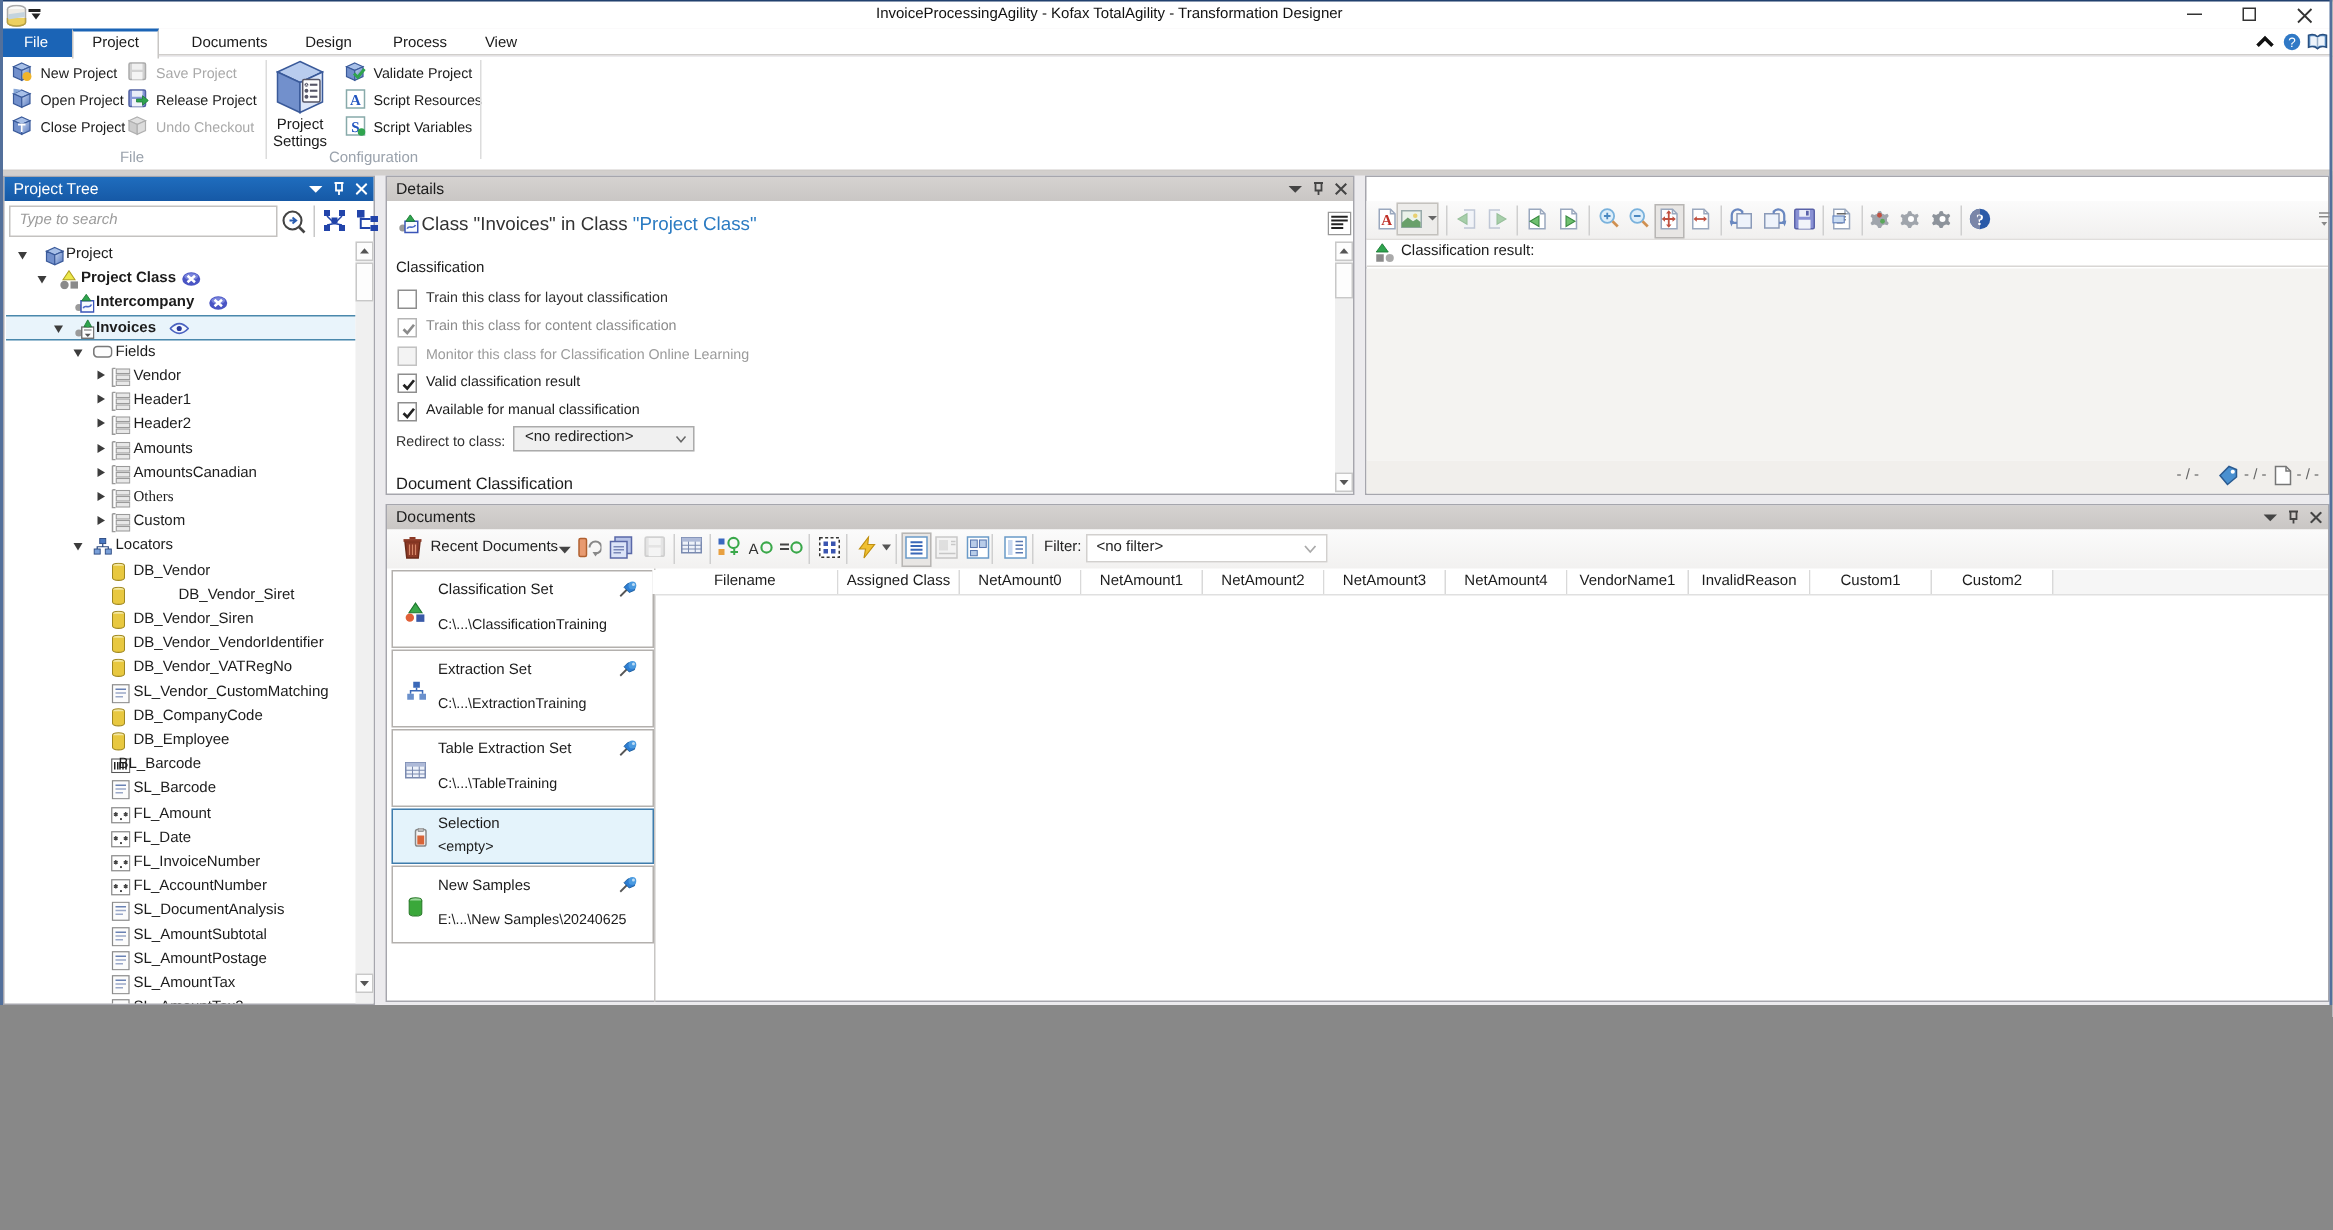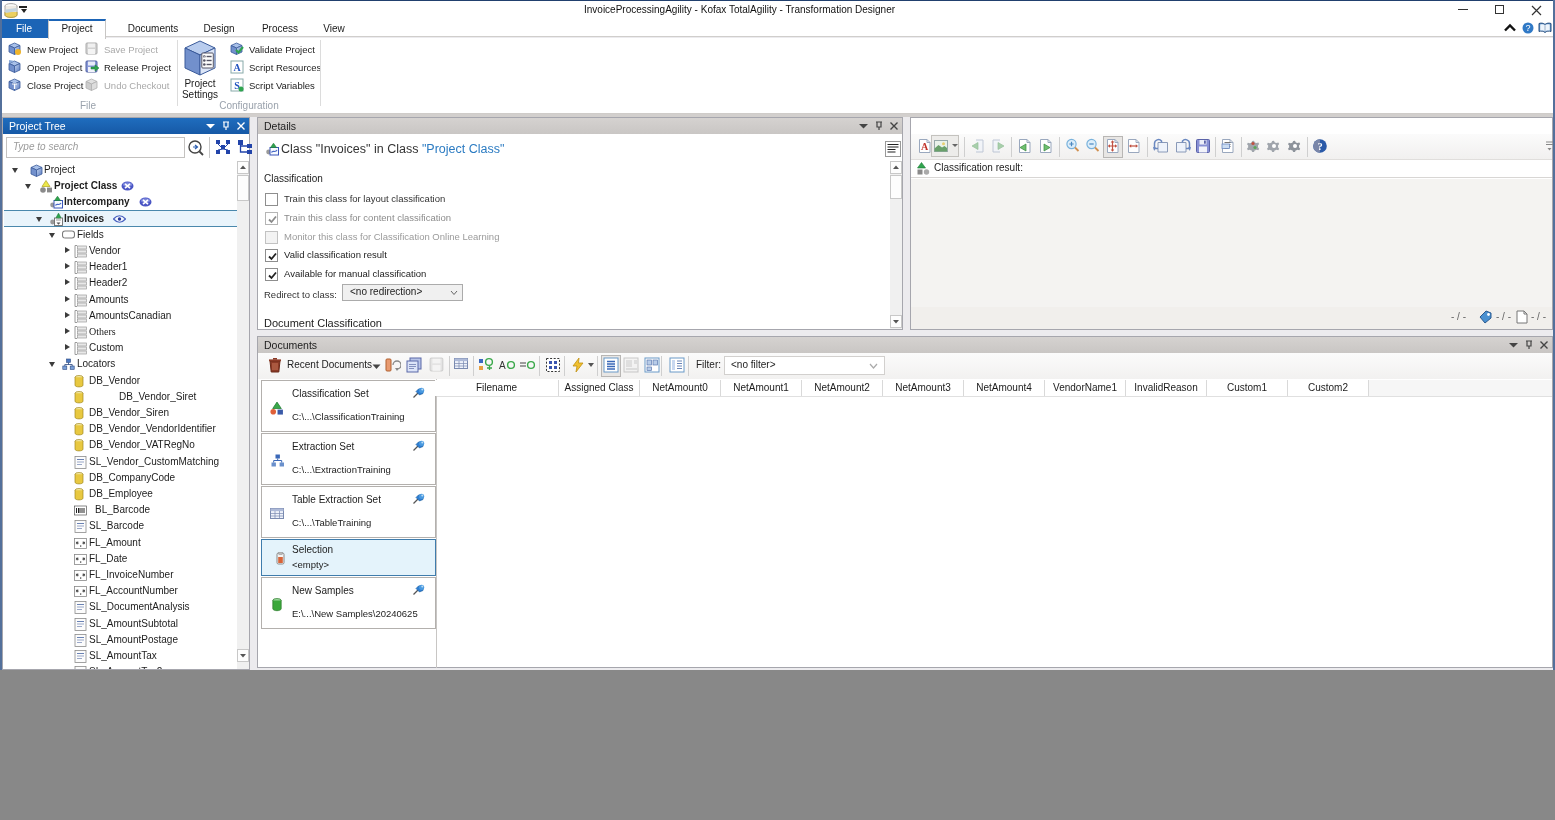--- a/index.html
+++ b/index.html
@@ -476,21 +476,21 @@
         <div class="trow" style="top:325.0px;width:233px">
           <svg class="ticon" style="left:70px" width="13" height="13" viewBox="0 0 13 13">
             <use href="#dbicon"></use>
           </svg>
           <span class="ttext" style="left:85px;">DB_Employee</span>
         </div>
         <div class="trow" style="top:341.2px;width:233px">
           <svg class="ticon" style="left:70px" width="13" height="13" viewBox="0 0 13 13">
             <use href="#blicon"></use>
           </svg>
-          <span class="ttext" style="left:91px;text-align:right;">BL_Barcode</span>
+          <span class="ttext" style="left:75px;text-align:right;">BL_Barcode</span>
         </div>
         <div class="trow" style="top:357.4px;width:233px">
           <svg class="ticon" style="left:70px" width="13" height="13" viewBox="0 0 13 13">
             <use href="#slicon"></use>
           </svg>
           <span class="ttext" style="left:85px;">SL_Barcode</span>
         </div>
         <div class="trow" style="top:373.6px;width:233px">
           <svg class="ticon" style="left:70px" width="13" height="13" viewBox="0 0 13 13">
             <use href="#flicon"></use>

